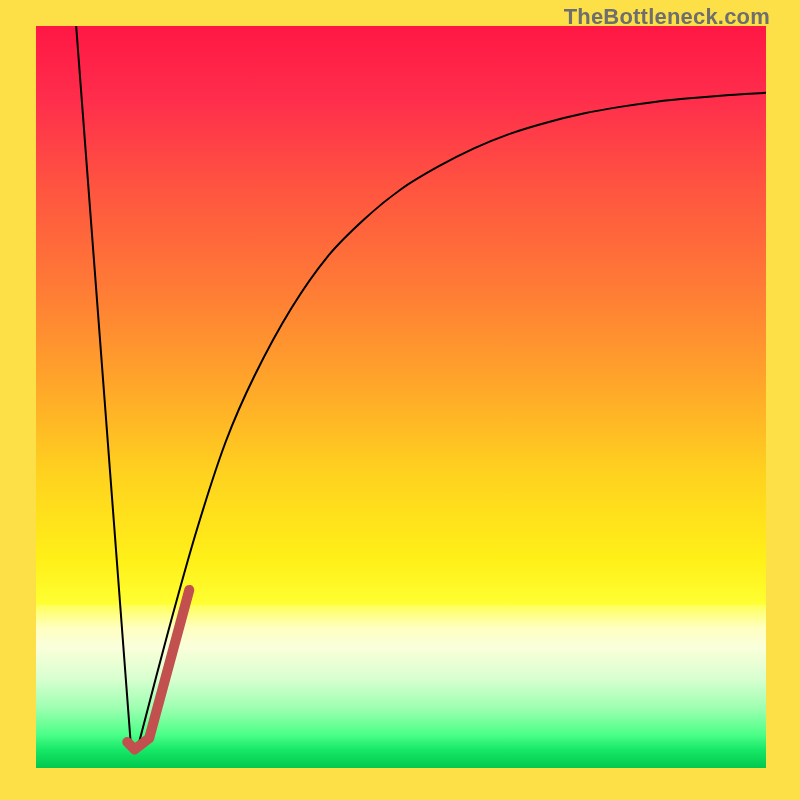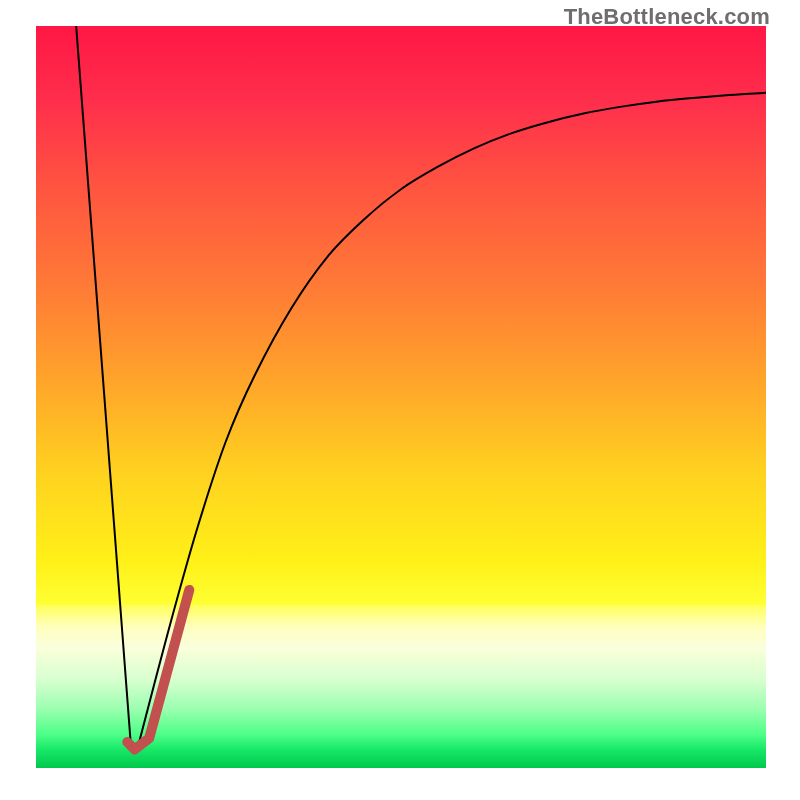--- a/index.html
+++ b/index.html
@@ -9,21 +9,21 @@
     height: 800px;
     background: #000;
     overflow: hidden;
   }
   .frame {
     position: absolute;
     left: 0;
     top: 0;
     width: 800px;
     height: 800px;
-    background: #ffffff;
+    background: #fde047;
   }
   .plot {
     position: absolute;
     left: 36px;
     top: 26px;
     width: 730px;
     height: 742px;
   }
   svg {
     display: block;

